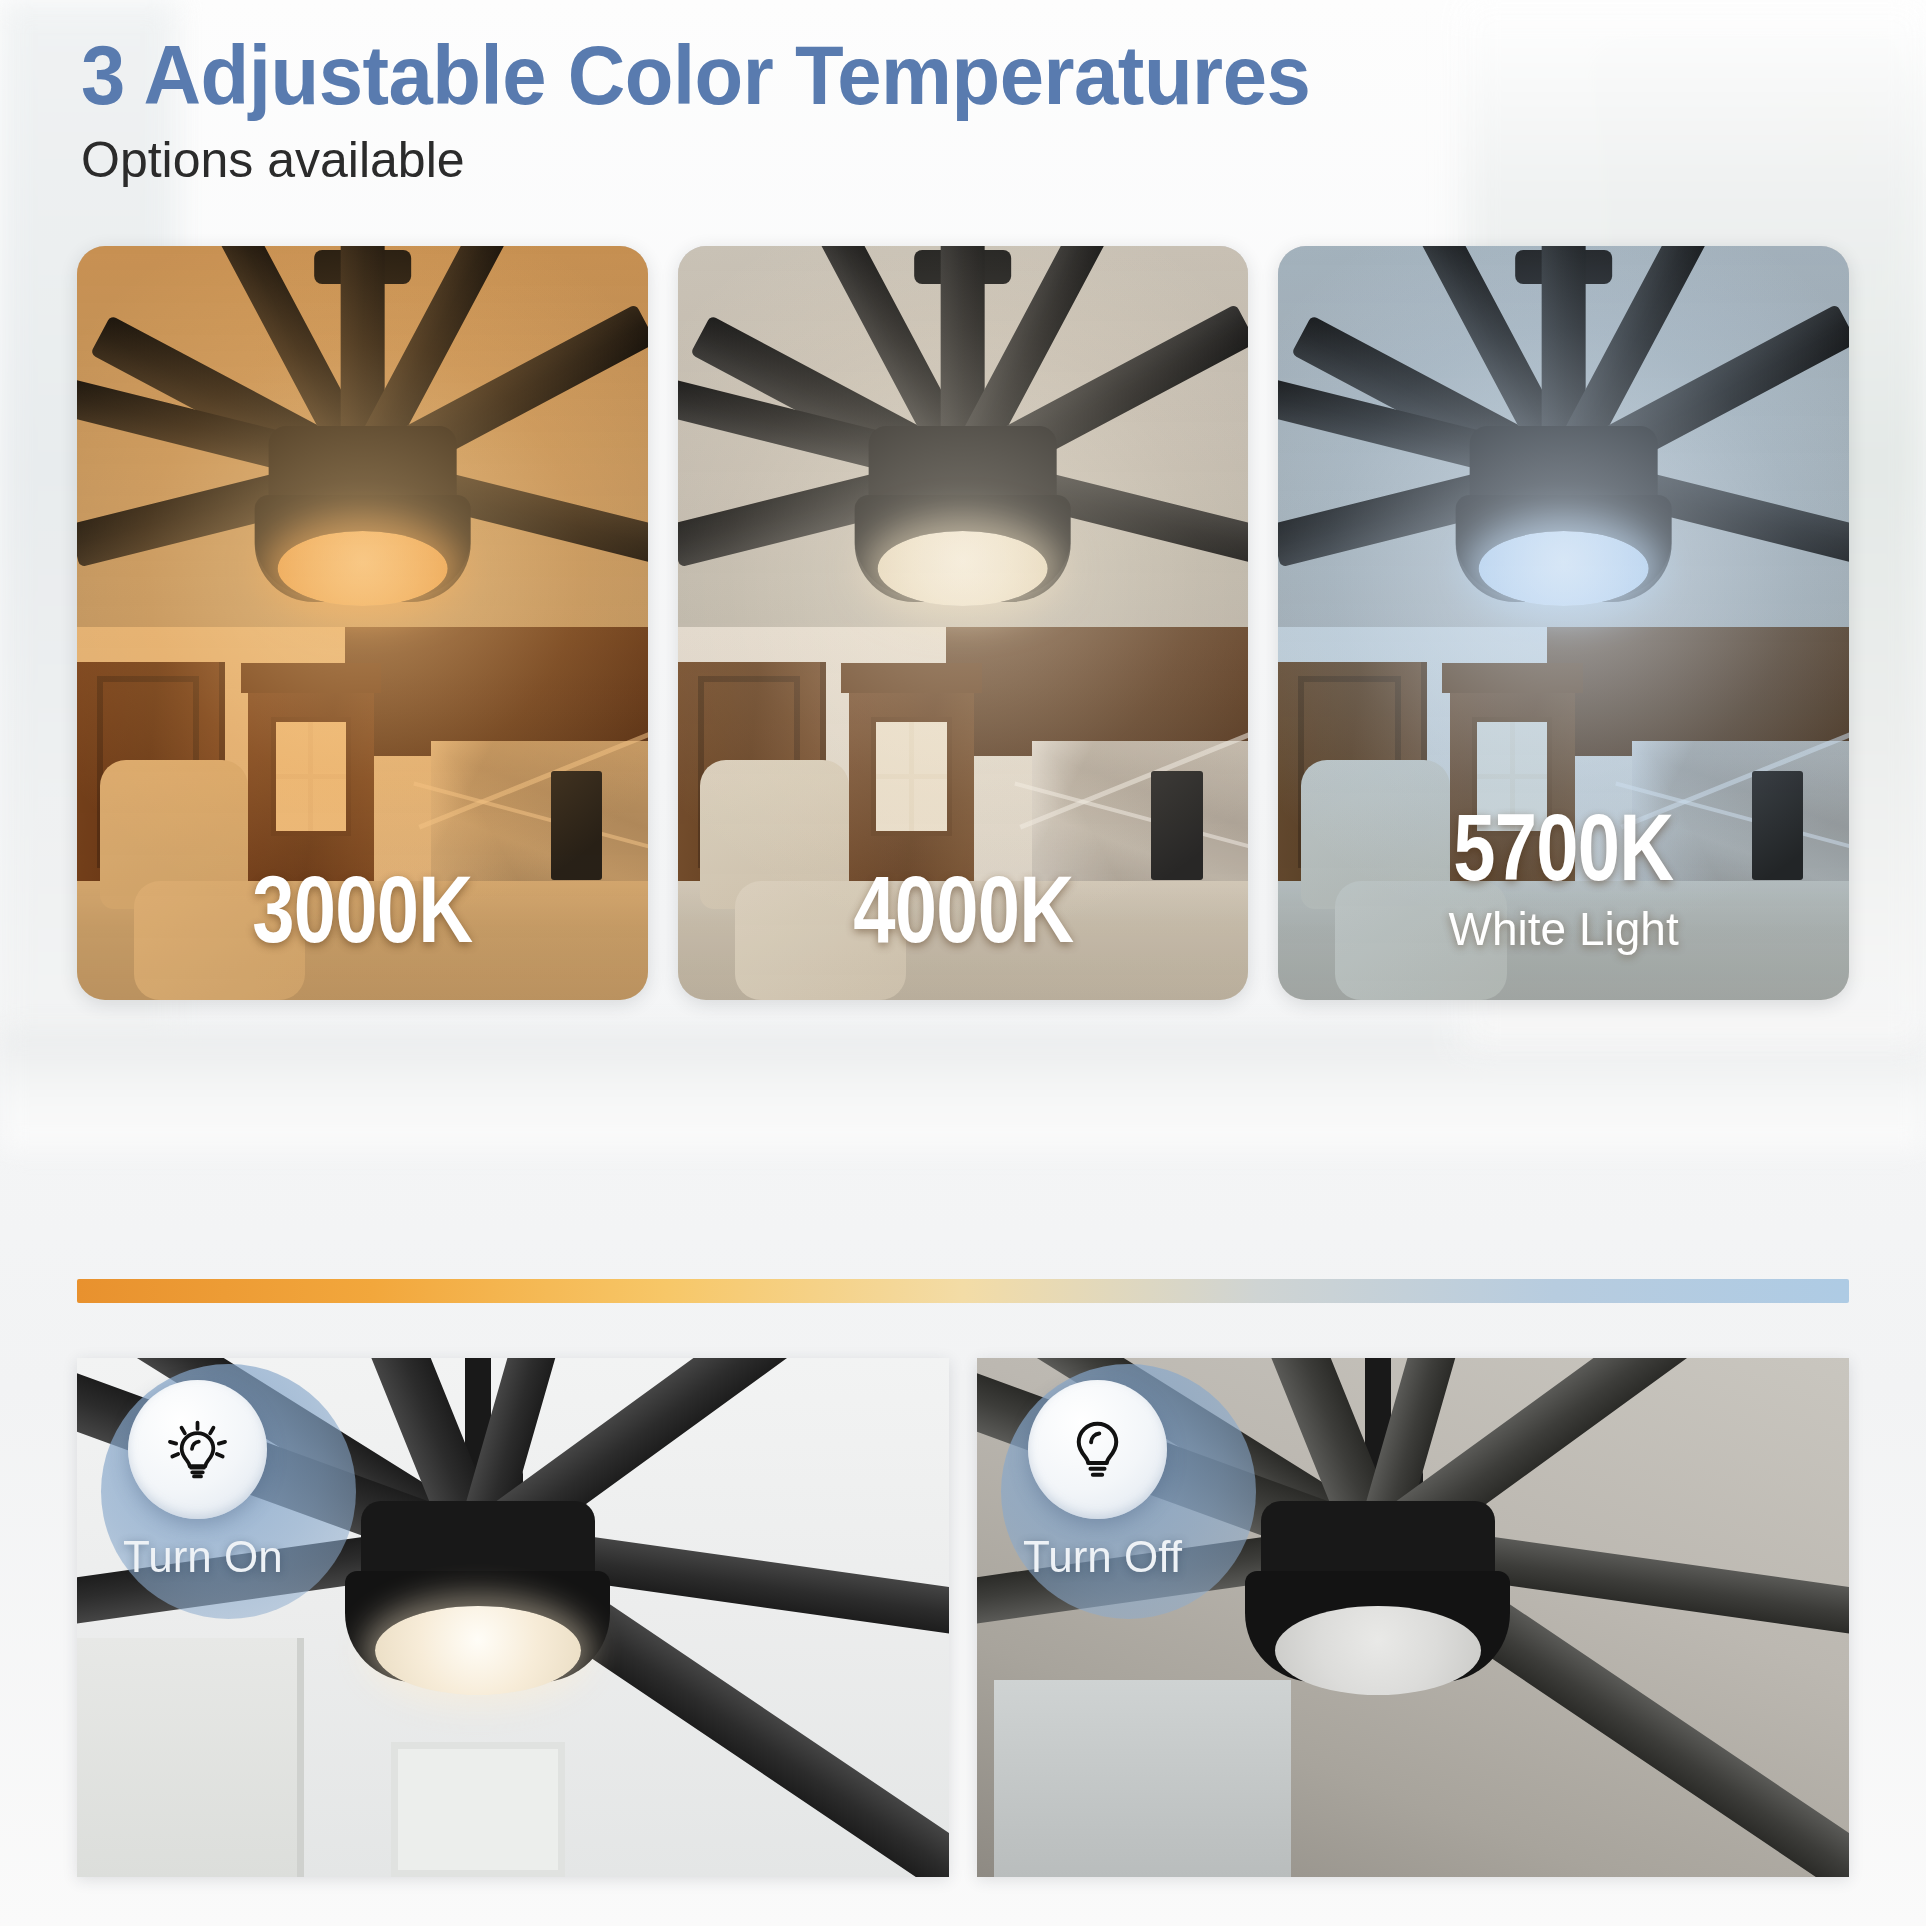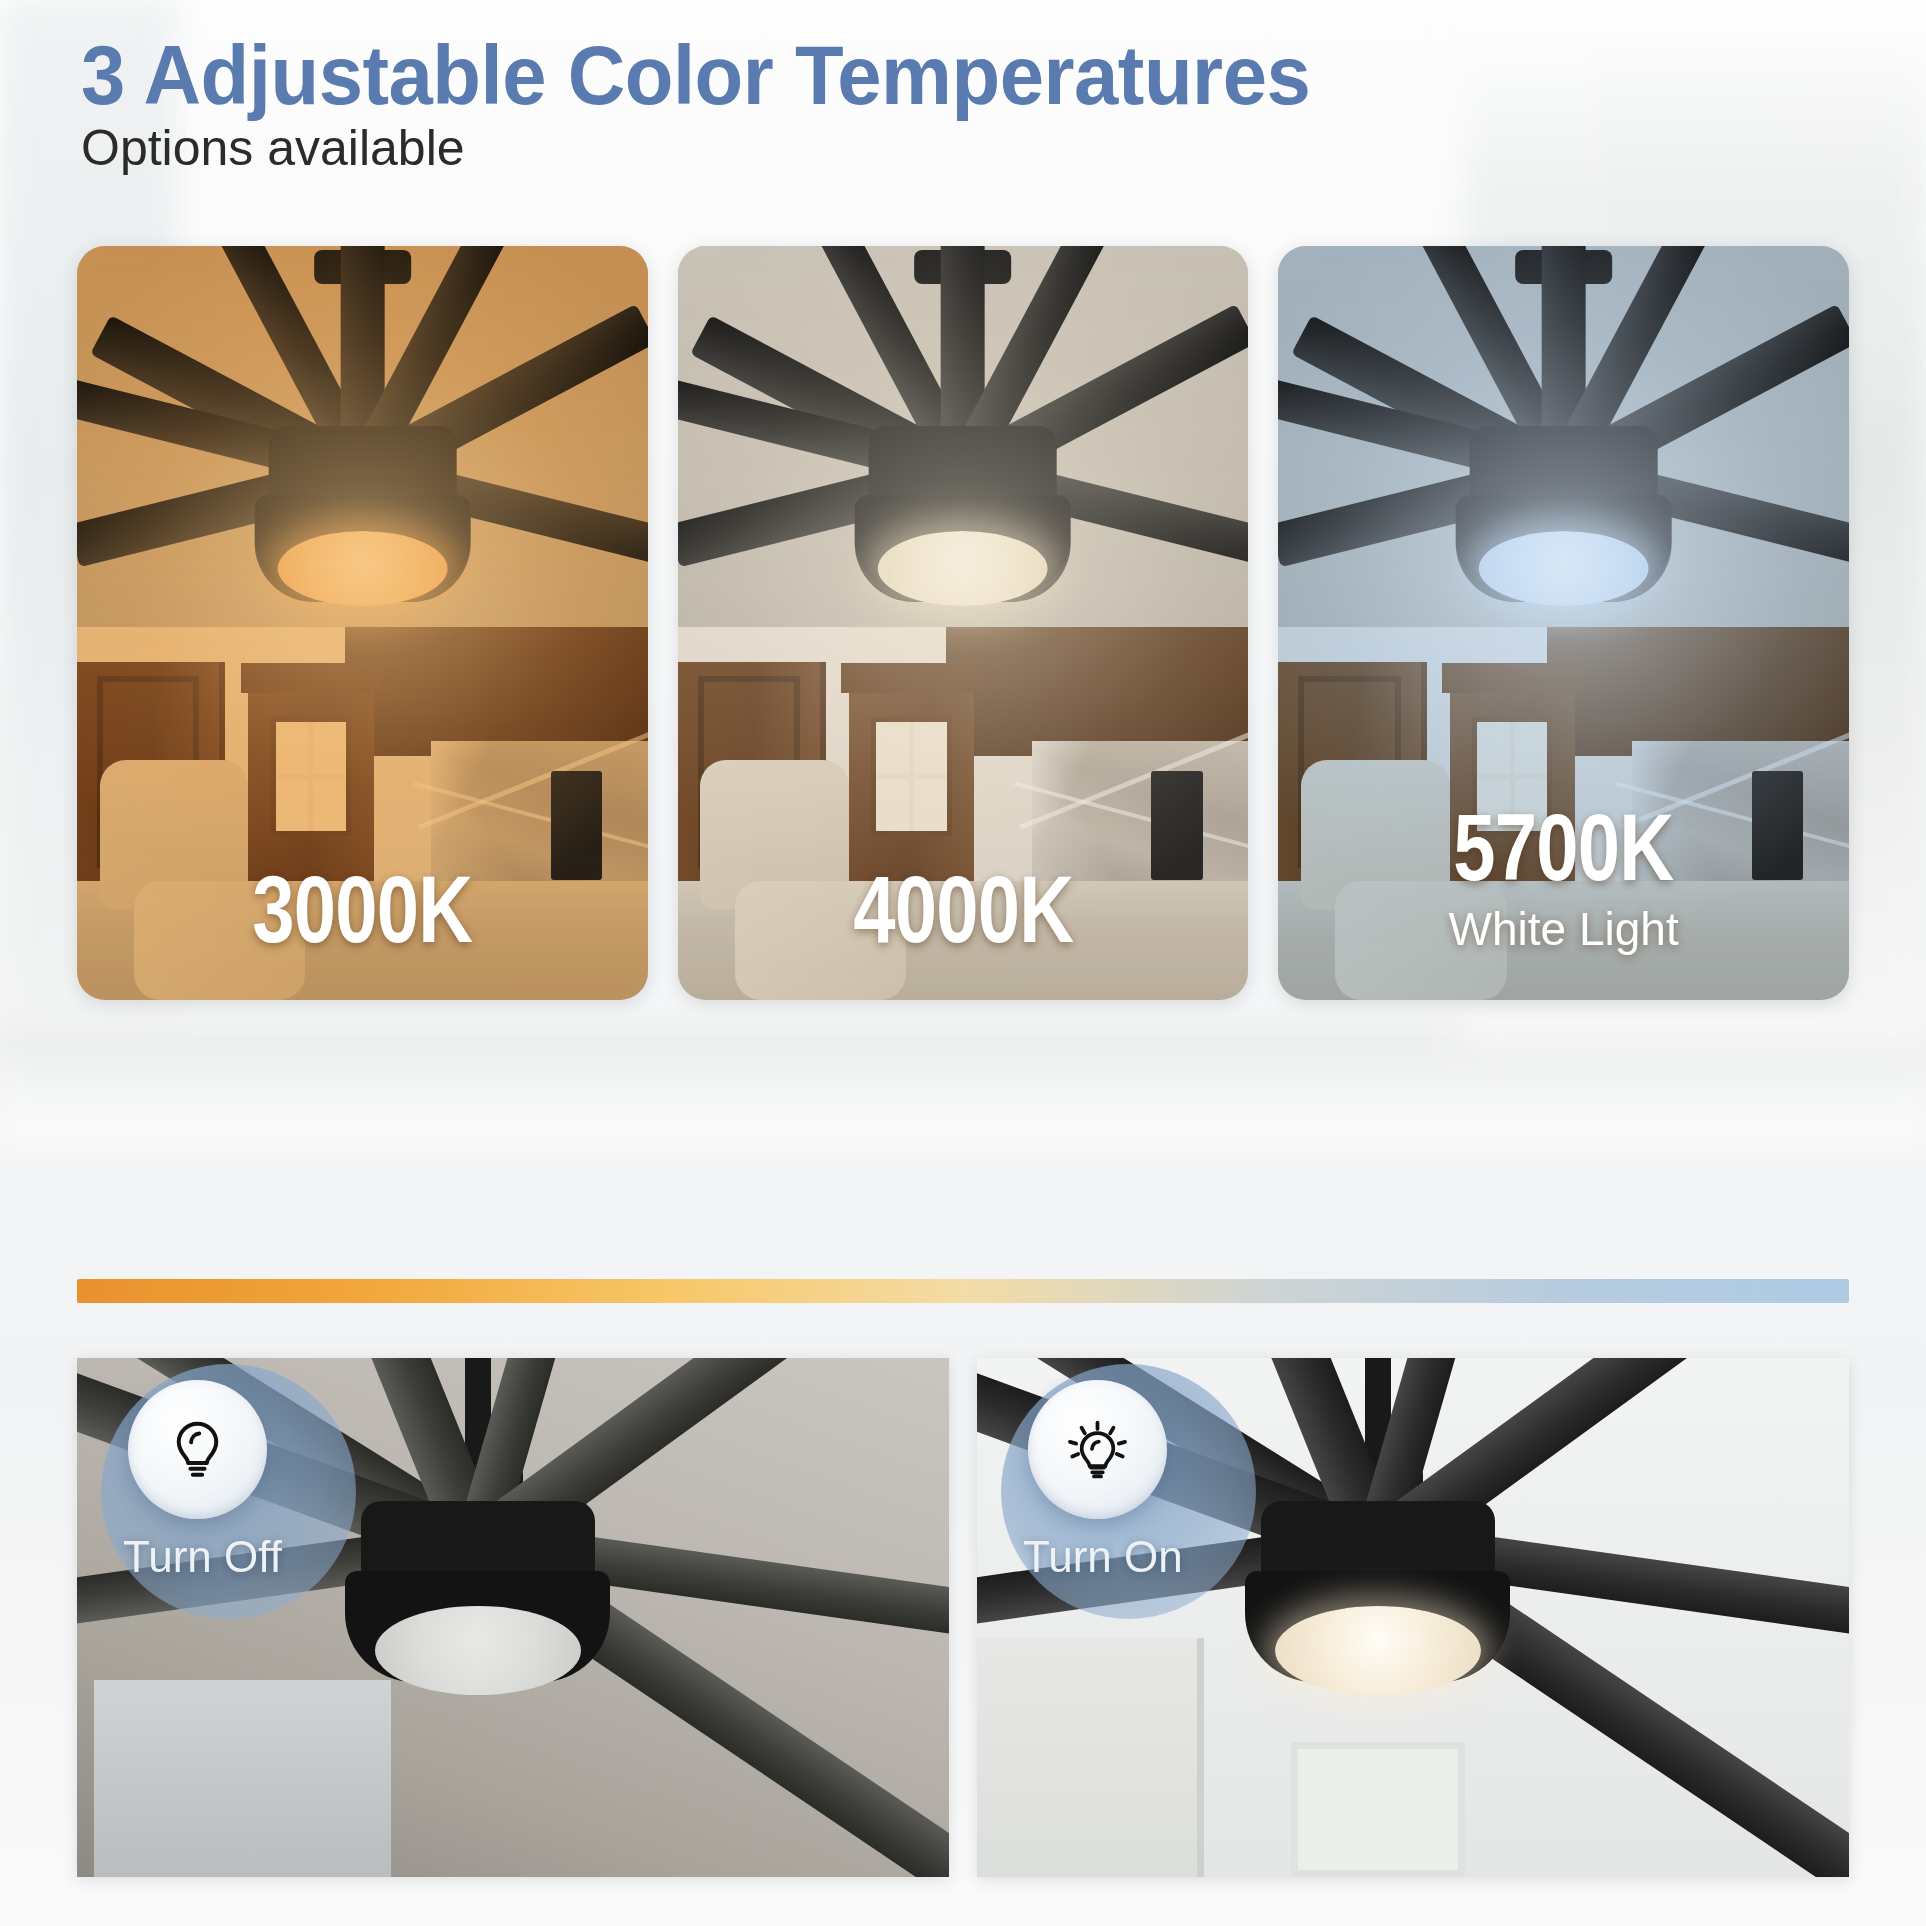--- a/index.html
+++ b/index.html
@@ -60,21 +60,21 @@
     font-size: 83px;
     font-weight: 700;
     color: #597baf;
     letter-spacing: -0.5px;
     line-height: 1.05;
     white-space: nowrap;
     transform: scaleX(0.96);
     transform-origin: left center;
   }
   .subtitle {
-    margin-top: 2px;
+    margin-top: 14px;
     font-size: 50px;
     font-weight: 400;
     color: #2b2b2b;
     line-height: 1.1;
   }
 
   
   .cards {
     position: absolute;
     left: 77px; top: 246px;
@@ -466,20 +466,56 @@
       <div class="light-name">White Light</div>
     </div>
   </div>
 
 </div>
 
 <div class="divider" style="background: linear-gradient(90deg, rgb(232, 145, 46), rgb(242, 167, 60), rgb(247, 199, 104), rgb(243, 220, 166), rgb(207, 212, 211), rgb(183, 204, 223), rgb(174, 203, 228));"></div>
 
 <div class="bottom">
 
+  <div class="panel on-panel">
+    <div class="on-scene">
+      <div class="on-door"></div>
+      <div class="on-door2"></div>
+    </div>
+    <div class="fan-big">
+      <div class="bigrod"></div>
+      <div class="bigcollar"></div>
+      <div class="bigblades">
+          <div class="bigblade" style="transform: rotate(-148deg); height: 46px; width: 465px;"></div>
+          <div class="bigblade" style="transform: rotate(-112deg); height: 55px; width: 525px;"></div>
+          <div class="bigblade" style="transform: rotate(-74deg); height: 46px; width: 584px;"></div>
+          <div class="bigblade" style="transform: rotate(-36deg); height: 55px; width: 465px;"></div>
+          <div class="bigblade" style="transform: rotate(8deg); height: 46px; width: 525px;"></div>
+          <div class="bigblade" style="transform: rotate(34deg); height: 55px; width: 584px;"></div>
+          <div class="bigblade" style="transform: rotate(172deg); height: 46px; width: 465px;"></div>
+          <div class="bigblade" style="transform: rotate(200deg); height: 55px; width: 525px;"></div>
+        </div>
+      <div class="bighub"></div>
+      <div class="bigring"></div>
+      <div class="bigled"></div>
+    </div>
+    <div class="glow-circle"></div>
+    <div class="btn-circle">
+      <span>
+        <svg viewBox="0 0 64 64" fill="none" stroke="#111111" stroke-width="3.2" stroke-linecap="round" stroke-linejoin="round">
+          <path d="M32 18c-7.4 0-13.5 5.9-13.5 13.2 0 4.7 2.4 7.8 4.5 10.3 1.4 1.8 2.3 3 2.3 4.7h13.4c0-1.7.9-2.9 2.3-4.7 2.1-2.5 4.5-5.6 4.5-10.3C45.5 23.9 39.4 18 32 18z"></path>
+          <path d="M26.5 47.5h11M27.5 51.5h9M29 55h6"></path>
+          <path d="M27.3 31.4c.3-3.3 2.7-5.8 5.8-6.2"></path>
+          <path d="M32 9v5.5M18.4 13.4l2.8 4.8M45.6 13.4l-2.8 4.8M8.5 25.5l5.3 1.5M55.5 25.5l-5.3 1.5M10.5 38l5-2.2M53.5 38l-5-2.2"></path>
+        </svg>
+      </span>
+    </div>
+    <div class="panel-label">Turn On</div>
+  </div>
+
   <div class="panel off-panel">
     <div class="off-scene">
       <div class="ceil2"></div>
       <div class="off-door"></div>
     </div>
     <div class="fan-big">
       <div class="bigrod"></div>
       <div class="bigcollar"></div>
       <div class="bigblades">
           <div class="bigblade" style="transform: rotate(-148deg); height: 46px; width: 465px;"></div>
@@ -501,50 +537,14 @@
         <svg viewBox="0 0 64 64" fill="none" stroke="#111111" stroke-width="3.4" stroke-linecap="round" stroke-linejoin="round">
           <path d="M32 10c-8.8 0-16 7-16 15.6 0 5.6 2.8 9.3 5.3 12.3 1.7 2.1 2.7 3.6 2.7 5.6h16c0-2 1-3.5 2.7-5.6 2.5-3 5.3-6.7 5.3-12.3C48 17 40.8 10 32 10z"></path>
           <path d="M25 43.5h14M26 48.5h12M28 53.5h8"></path>
           <path d="M26.5 25.8c.3-4 3.2-7 7-7.4"></path>
         </svg>
       </span>
     </div>
     <div class="panel-label">Turn Off</div>
   </div>
 
-  <div class="panel on-panel">
-    <div class="on-scene">
-      <div class="on-door"></div>
-      <div class="on-door2"></div>
-    </div>
-    <div class="fan-big">
-      <div class="bigrod"></div>
-      <div class="bigcollar"></div>
-      <div class="bigblades">
-          <div class="bigblade" style="transform: rotate(-148deg); height: 46px; width: 465px;"></div>
-          <div class="bigblade" style="transform: rotate(-112deg); height: 55px; width: 525px;"></div>
-          <div class="bigblade" style="transform: rotate(-74deg); height: 46px; width: 584px;"></div>
-          <div class="bigblade" style="transform: rotate(-36deg); height: 55px; width: 465px;"></div>
-          <div class="bigblade" style="transform: rotate(8deg); height: 46px; width: 525px;"></div>
-          <div class="bigblade" style="transform: rotate(34deg); height: 55px; width: 584px;"></div>
-          <div class="bigblade" style="transform: rotate(172deg); height: 46px; width: 465px;"></div>
-          <div class="bigblade" style="transform: rotate(200deg); height: 55px; width: 525px;"></div>
-        </div>
-      <div class="bighub"></div>
-      <div class="bigring"></div>
-      <div class="bigled"></div>
-    </div>
-    <div class="glow-circle"></div>
-    <div class="btn-circle">
-      <span>
-        <svg viewBox="0 0 64 64" fill="none" stroke="#111111" stroke-width="3.2" stroke-linecap="round" stroke-linejoin="round">
-          <path d="M32 18c-7.4 0-13.5 5.9-13.5 13.2 0 4.7 2.4 7.8 4.5 10.3 1.4 1.8 2.3 3 2.3 4.7h13.4c0-1.7.9-2.9 2.3-4.7 2.1-2.5 4.5-5.6 4.5-10.3C45.5 23.9 39.4 18 32 18z"></path>
-          <path d="M26.5 47.5h11M27.5 51.5h9M29 55h6"></path>
-          <path d="M27.3 31.4c.3-3.3 2.7-5.8 5.8-6.2"></path>
-          <path d="M32 9v5.5M18.4 13.4l2.8 4.8M45.6 13.4l-2.8 4.8M8.5 25.5l5.3 1.5M55.5 25.5l-5.3 1.5M10.5 38l5-2.2M53.5 38l-5-2.2"></path>
-        </svg>
-      </span>
-    </div>
-    <div class="panel-label">Turn On</div>
-  </div>
-
 </div>
 
 
 </body></html>

